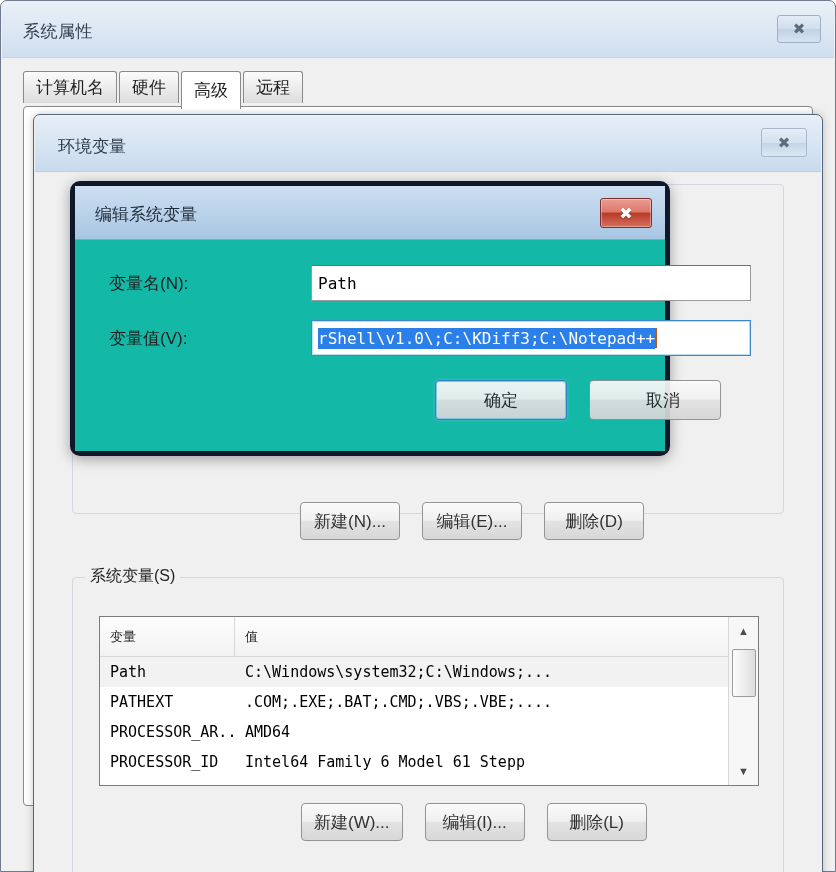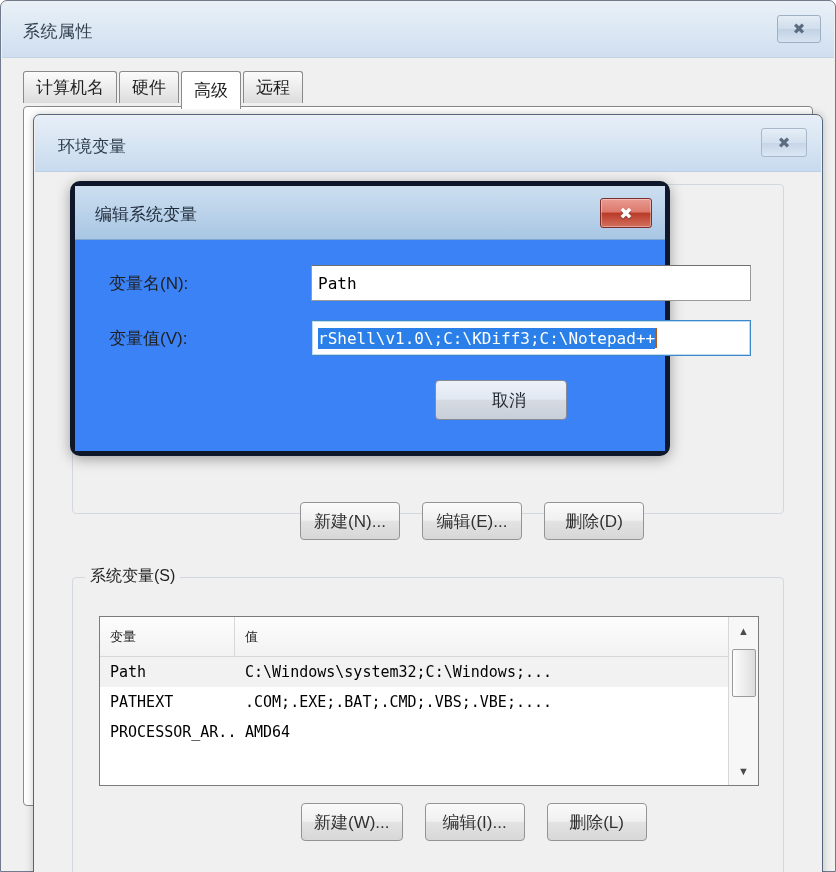--- a/index.html
+++ b/index.html
@@ -256,21 +256,21 @@
   }
   .editvar-title {
     position: absolute;
     left: 20px; top: 17px;
     font-size: 17px;
     color: #1d2b3a;
   }
   .editvar-body {
     position: absolute;
     left: 0; top: 54px; right: 0; bottom: 0;
-    background: #3b82f6;
+    background: #14b8a6;
   }
   .field-label {
     position: absolute;
     font-size: 17px;
     color: #1f1f1f;
   }
   .textbox {
     position: absolute;
     background: #ffffff;
     border: 1px solid #9a9a9a;
@@ -378,20 +378,24 @@
             <div class="cell" style="flex:1;">C:\Windows\system32;C:\Windows;...</div>
           </div>
           <div class="lv-row">
             <div class="cell" style="width:135px;">PATHEXT</div>
             <div class="cell" style="flex:1;">.COM;.EXE;.BAT;.CMD;.VBS;.VBE;....</div>
           </div>
           <div class="lv-row">
             <div class="cell" style="width:135px;">PROCESSOR_AR...</div>
             <div class="cell" style="flex:1;">AMD64</div>
           </div>
+          <div class="lv-row">
+            <div class="cell" style="width:135px;">PROCESSOR_ID</div>
+            <div class="cell" style="flex:1;">Intel64 Family 6 Model 61 Stepp</div>
+          </div>
 
           <div class="vscroll">
             <div class="arrow up">▲</div>
             <div class="thumb"></div>
             <div class="arrow down">▼</div>
           </div>
         </div>
 
         <div class="obscured-btns" style="left:228px; top:225px;">
           <div class="btn">
@@ -424,20 +428,23 @@
         <span>Path</span>
       </div>
 
       <div class="field-label" style="left:34px; top:87px;">变量值(V):</div>
       <div class="textbox focused" style="left:236px; top:80px; width:440px; height:36px;">
         <span class="sel-text">rShell\v1.0\;C:\KDiff3;C:\Notepad++</span>
           <span class="caret"></span>
       </div>
 
       <div class="obscured-btns" style="left:360px; top:140px;">
+        <div class="btn default" style="min-width:132px; height:40px;">
+          <span>确定</span>
+        </div>
         <div class="btn" style="min-width:132px; height:40px;padding-left:28px;">
           <span>取消</span>
         </div>
       </div>
 
     </div>
   </div>
 
 </div>
 

